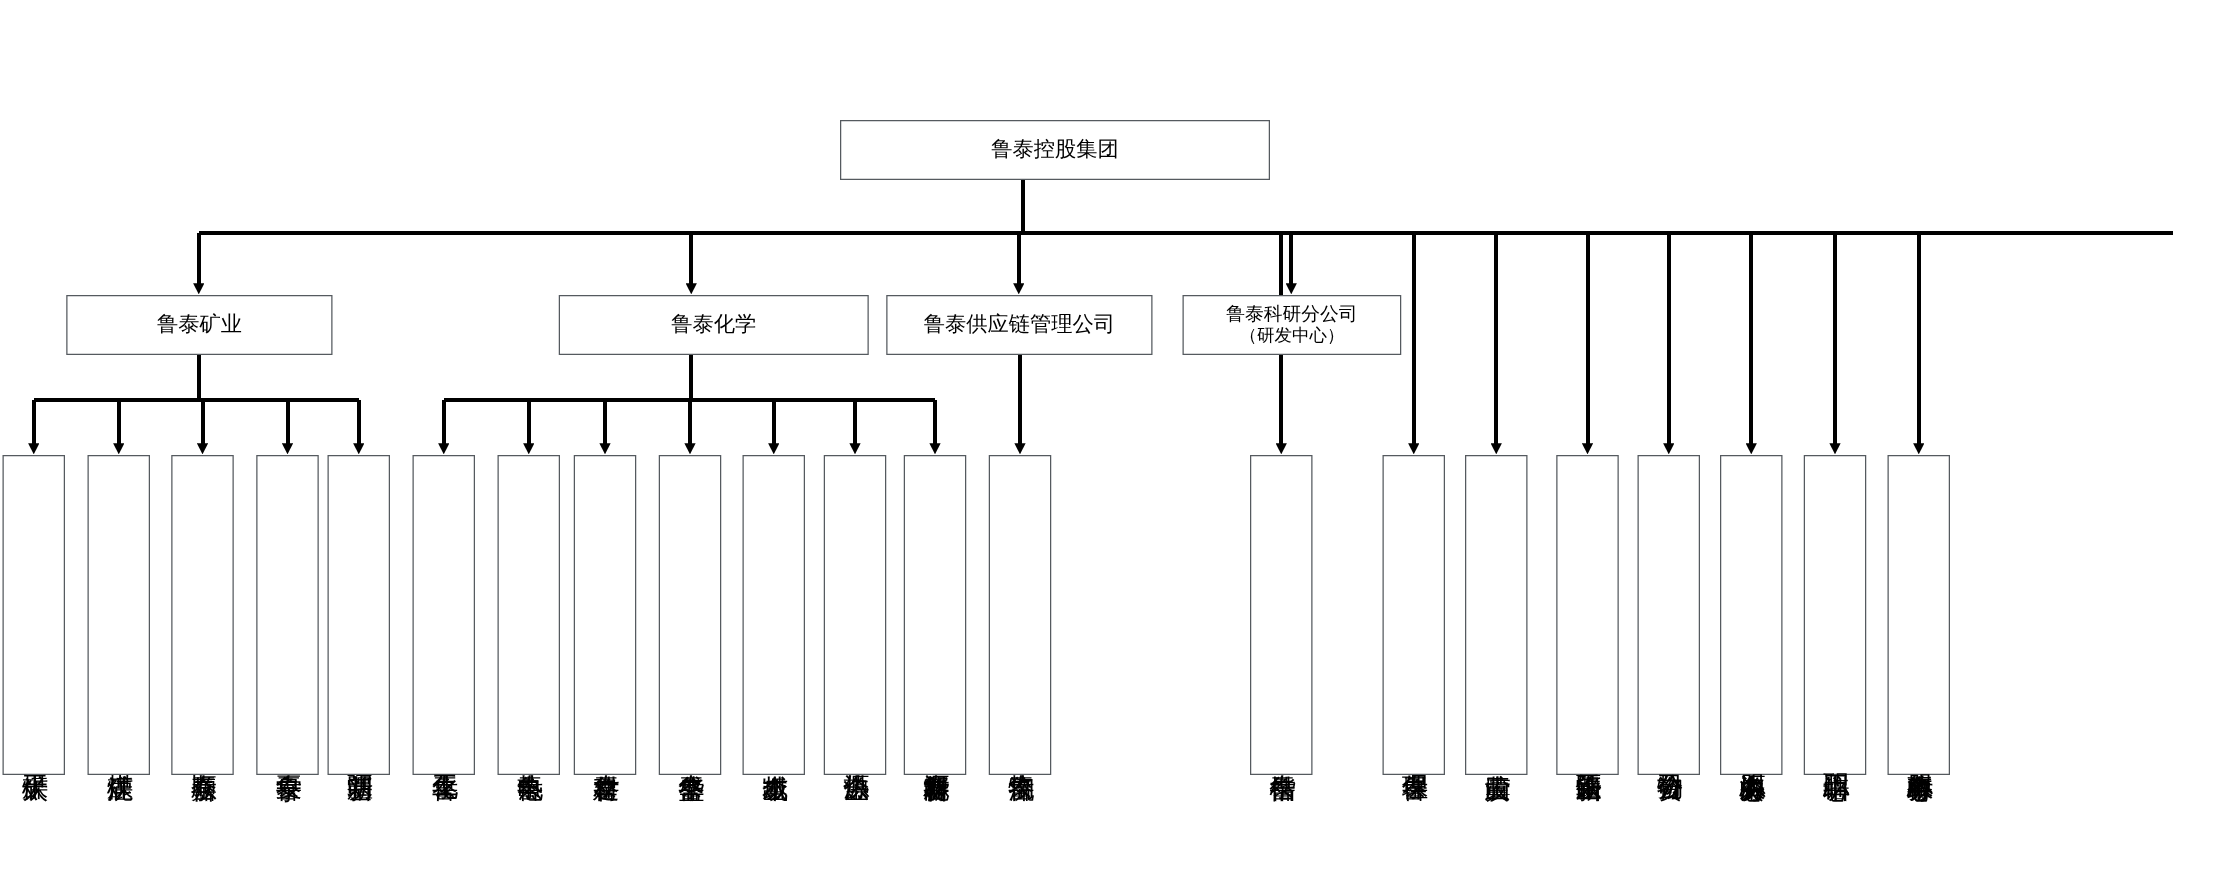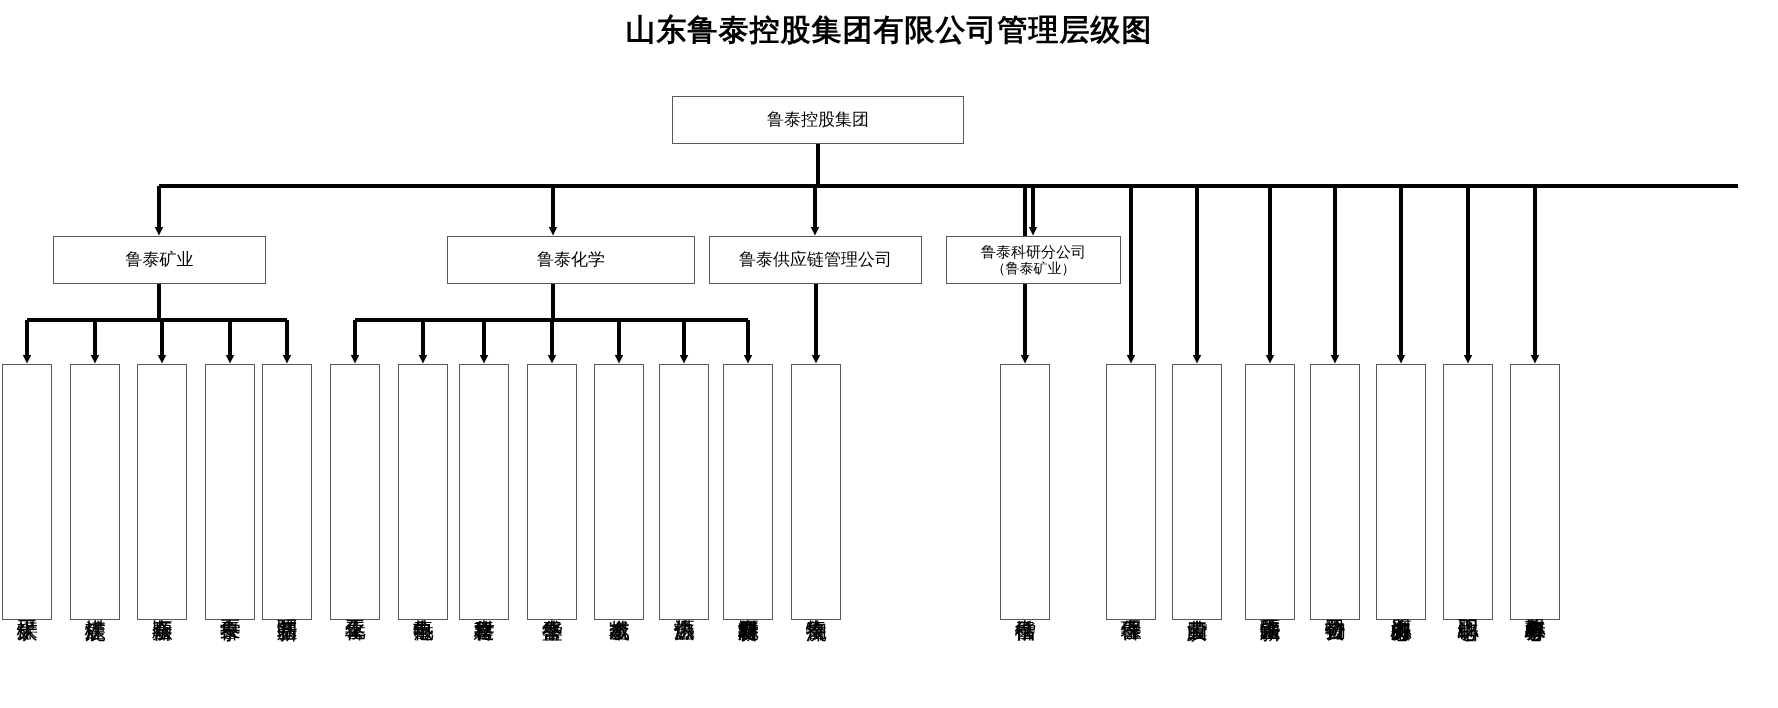--- a/index.html
+++ b/index.html
@@ -57,21 +57,20 @@
     letter-spacing:0px;
     white-space:nowrap;
     text-align:left;
   }
 </style>
 </head>
 <body>
 
 <div id="chart-root">
 
-  <div class="title">山东鲁泰控股集团有限公司管理层级图</div>
 
   <svg id="wires" viewBox="0 0 1778 708">
     <defs>
       <marker id="ah" markerWidth="9" markerHeight="9" refX="1.5" refY="4.5" orient="auto" markerUnits="userSpaceOnUse">
         <path d="M0,0 L9,4.5 L0,9 z" fill="#000"></path>
       </marker>
     </defs>
     <g stroke="#000" stroke-width="3.2" fill="none" shape-rendering="crispEdges">
 
       <path d="M818,144 L818,186"></path>
@@ -108,35 +107,35 @@
       <path d="M1197,186 L1197,356" marker-end="url(#ah)"></path>
       <path d="M1270,186 L1270,356" marker-end="url(#ah)"></path>
       <path d="M1335,186 L1335,356" marker-end="url(#ah)"></path>
       <path d="M1401,186 L1401,356" marker-end="url(#ah)"></path>
       <path d="M1468,186 L1468,356" marker-end="url(#ah)"></path>
       <path d="M1535,186 L1535,356" marker-end="url(#ah)"></path>
     </g>
   </svg>
 
   <div id="nodes-layer">
-      <div class="node h" style="left: 672px; top: 96px; width: 292px; height: 48px; font-family: Liberation Serif, serif;">
+      <div class="node h" style="left: 672px; top: 96px; width: 344px; height: 48px; font-family: Liberation Serif, serif;">
         <span>鲁泰控股集团</span>
       </div>
       <div class="node h" style="left: 53px; top: 236px; width: 213px; height: 48px; align-items: center;">
         <span>鲁泰矿业</span>
       </div>
       <div class="node h" style="left: 447px; top: 236px; width: 248px; height: 48px;">
         <span>鲁泰化学</span>
       </div>
       <div class="node h" style="left: 709px; top: 236px; width: 213px; height: 48px;">
         <span>鲁泰供应链管理公司</span>
       </div>
       <div class="node h two" style="flex-direction: column; line-height: 1.1; left: 946px; top: 236px; width: 175px; height: 48px; text-align: right;">
         <span style="font-size: 15px;">鲁泰科研分公司</span>
-        <span class="sub">（鲁泰矿业）</span>
+        <span class="sub">（研发中心）</span>
       </div>
       <div class="node v" style="left: 2px; top: 364px; width: 50px; height: 256px;">
         <div class="vtext">太平煤矿</div>
       </div>
       <div class="node v" style="left: 70px; top: 364px; width: 50px; height: 256px;">
         <div class="vtext">鹿洼煤矿</div>
       </div>
       <div class="node v" style="left: 137px; top: 364px; width: 50px; height: 256px;">
         <div class="vtext">嘉合顺泰</div>
       </div>

